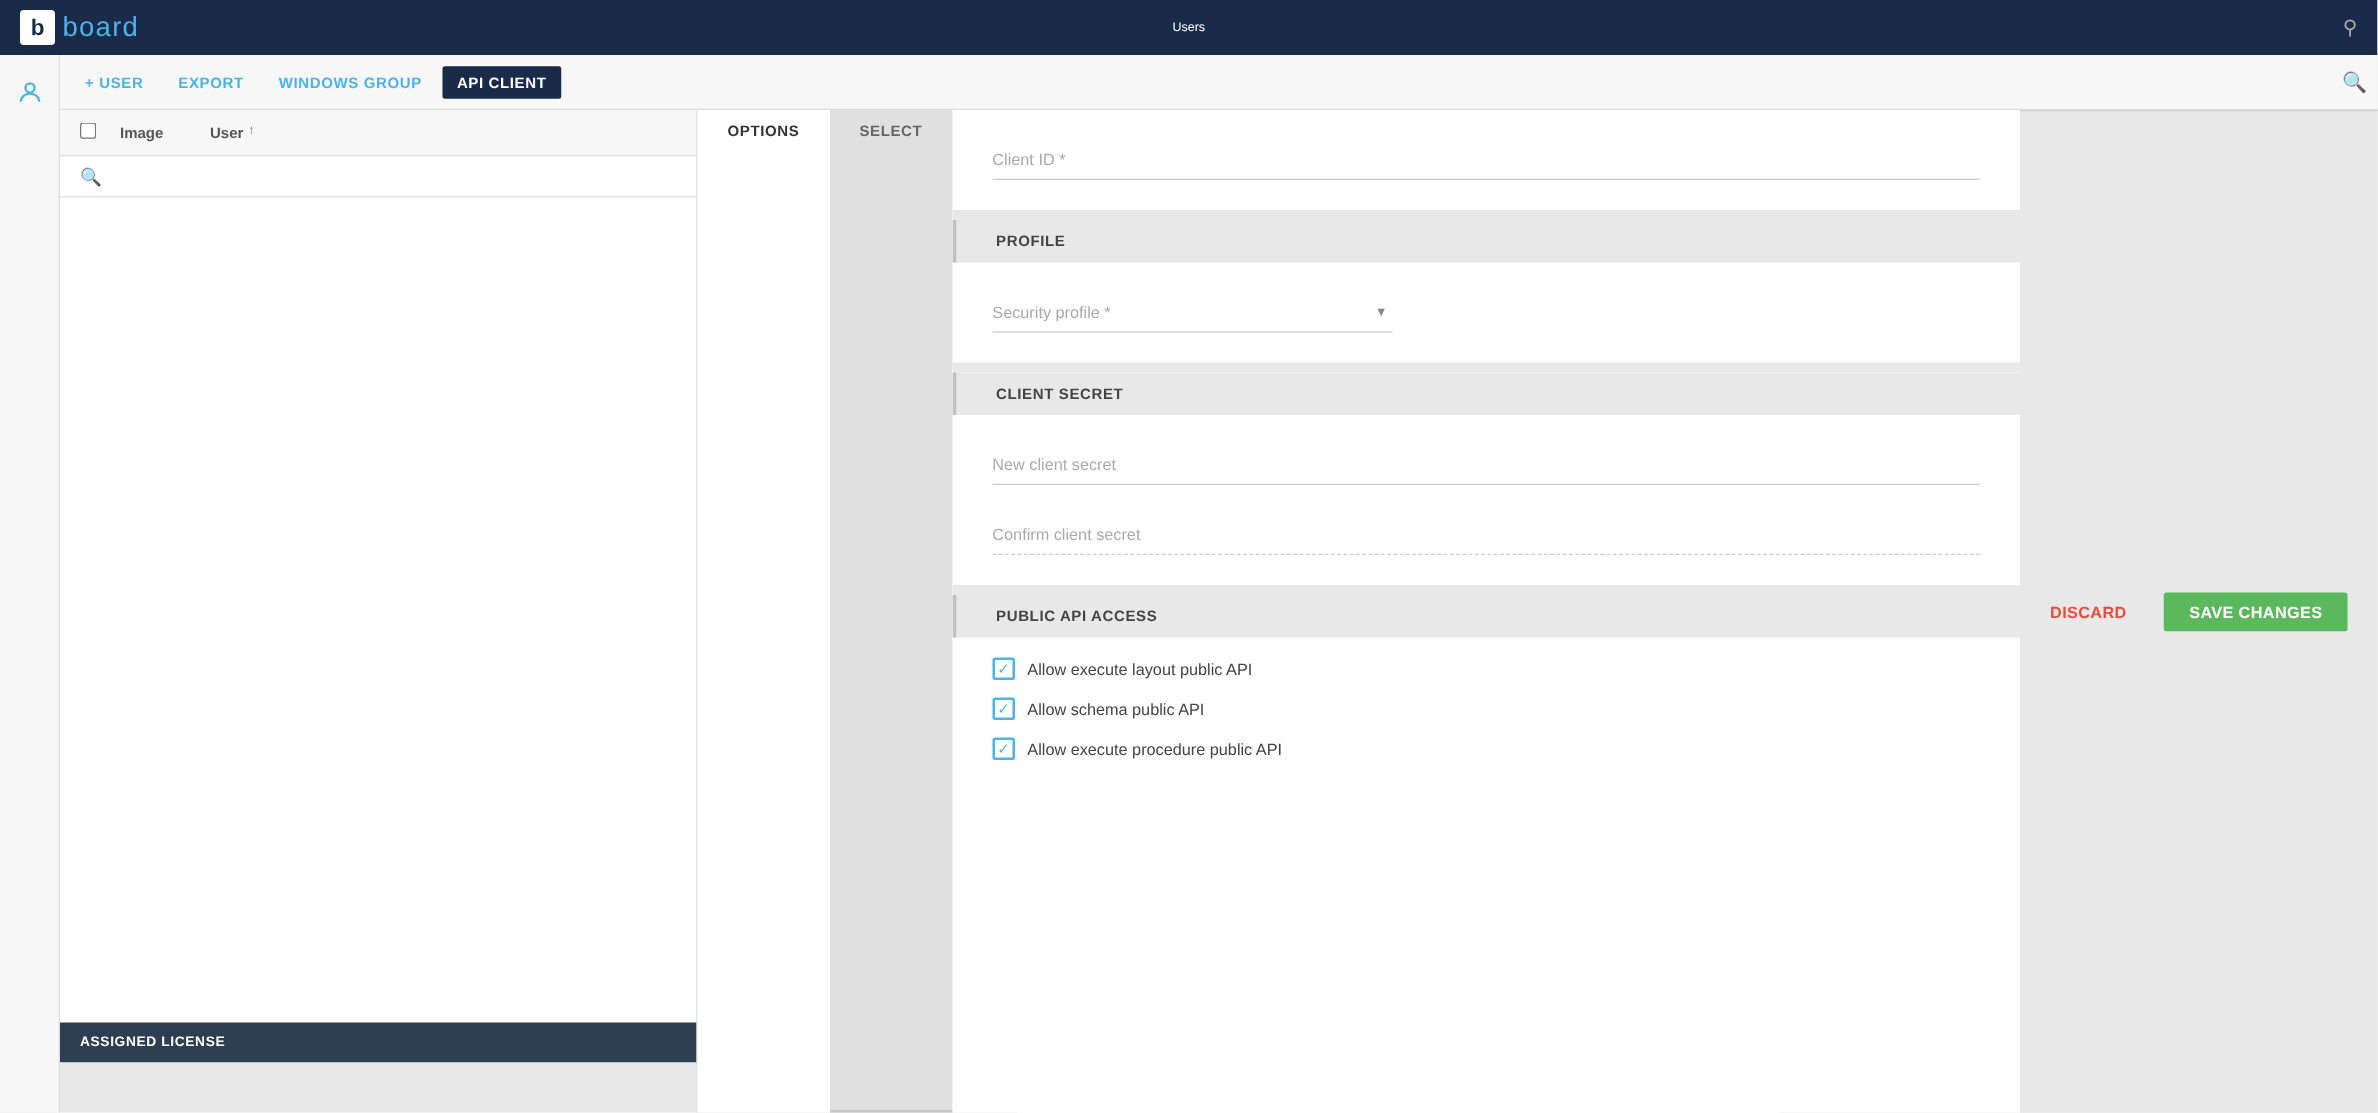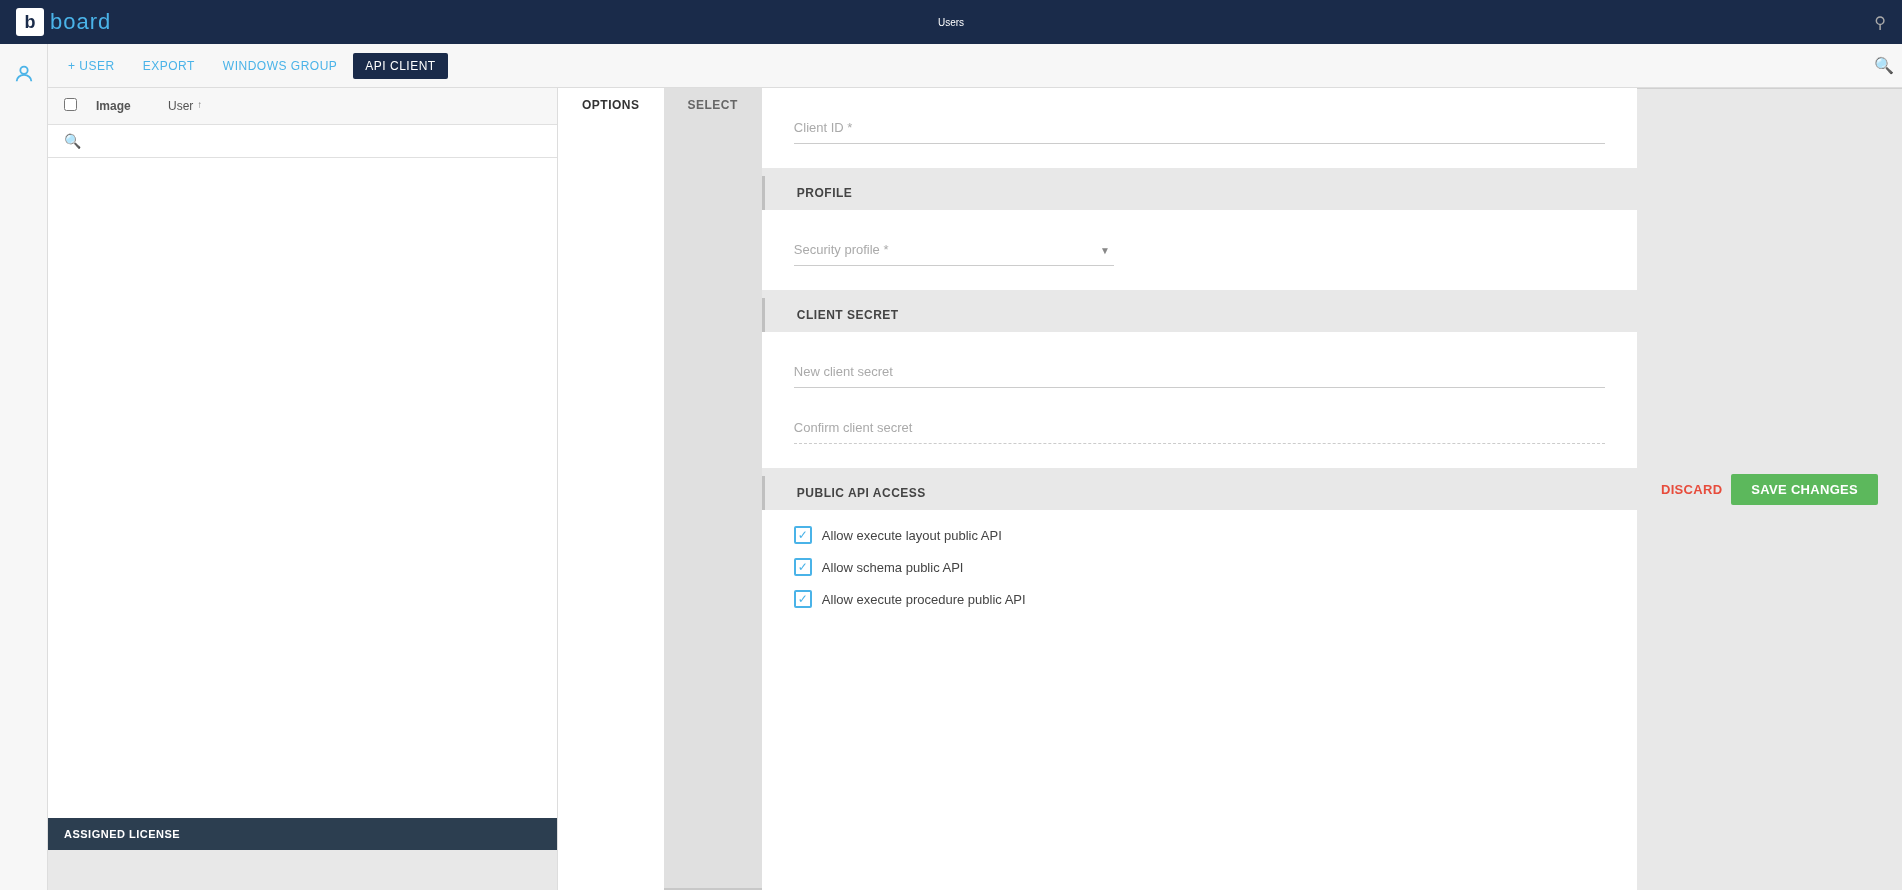--- a/index.html
+++ b/index.html
@@ -99,21 +99,21 @@
     }
     .toolbar-btn {
       display: flex;
       align-items: center;
       gap: 5px;
       padding: 6px 12px;
       border: none;
       background: transparent;
       color: #4ab3e8;
       font-size: 12px;
-      font-weight: 400;
+      font-weight: 700;
       cursor: pointer;
       letter-spacing: 0.5px;
     }
     .toolbar-btn.active {
       background: #1a2b4a;
       color: white;
       border-radius: 2px;
     }
     .toolbar-search {
       margin-left: auto;
@@ -141,21 +141,21 @@
       align-items: center;
       padding: 10px 16px;
       background: #f7f7f7;
       border-bottom: 1px solid #e0e0e0;
       gap: 12px;
     }
     .col-checkbox {
       width: 20px;
     }
     .col-image { width: 60px; color: #555; font-size: 12px; font-weight: 600; }
-    .col-user { color: #555; font-size: 12px; font-weight: 400; display: flex; gap: 4px; }
+    .col-user { color: #555; font-size: 12px; font-weight: 700; display: flex; gap: 4px; }
     .sort-arrow { font-size: 10px; color: #777; }
     .left-pane-search {
       padding: 8px 16px;
       border-bottom: 1px solid #e0e0e0;
     }
     .search-icon-small { color: #999; font-size: 14px; }
     .left-pane-body { flex: 1; }
     .assigned-license-bar {
       background: #2c3e50;
       color: white;
@@ -293,21 +293,21 @@
       text-align: center;
     }
 
     
     .form-footer {
       background: #e8e8e8;
       padding: 12px 24px;
       display: flex;
       justify-content: flex-end;
       align-items: center;
-      gap: 9px;
+      gap: 30px;
       border-top: 1px solid #d0d0d0;
     }
     .btn-discard {
       background: transparent;
       border: none;
       color: #e74c3c;
       font-size: 13px;
       font-weight: 600;
       cursor: pointer;
       letter-spacing: 0.3px;

